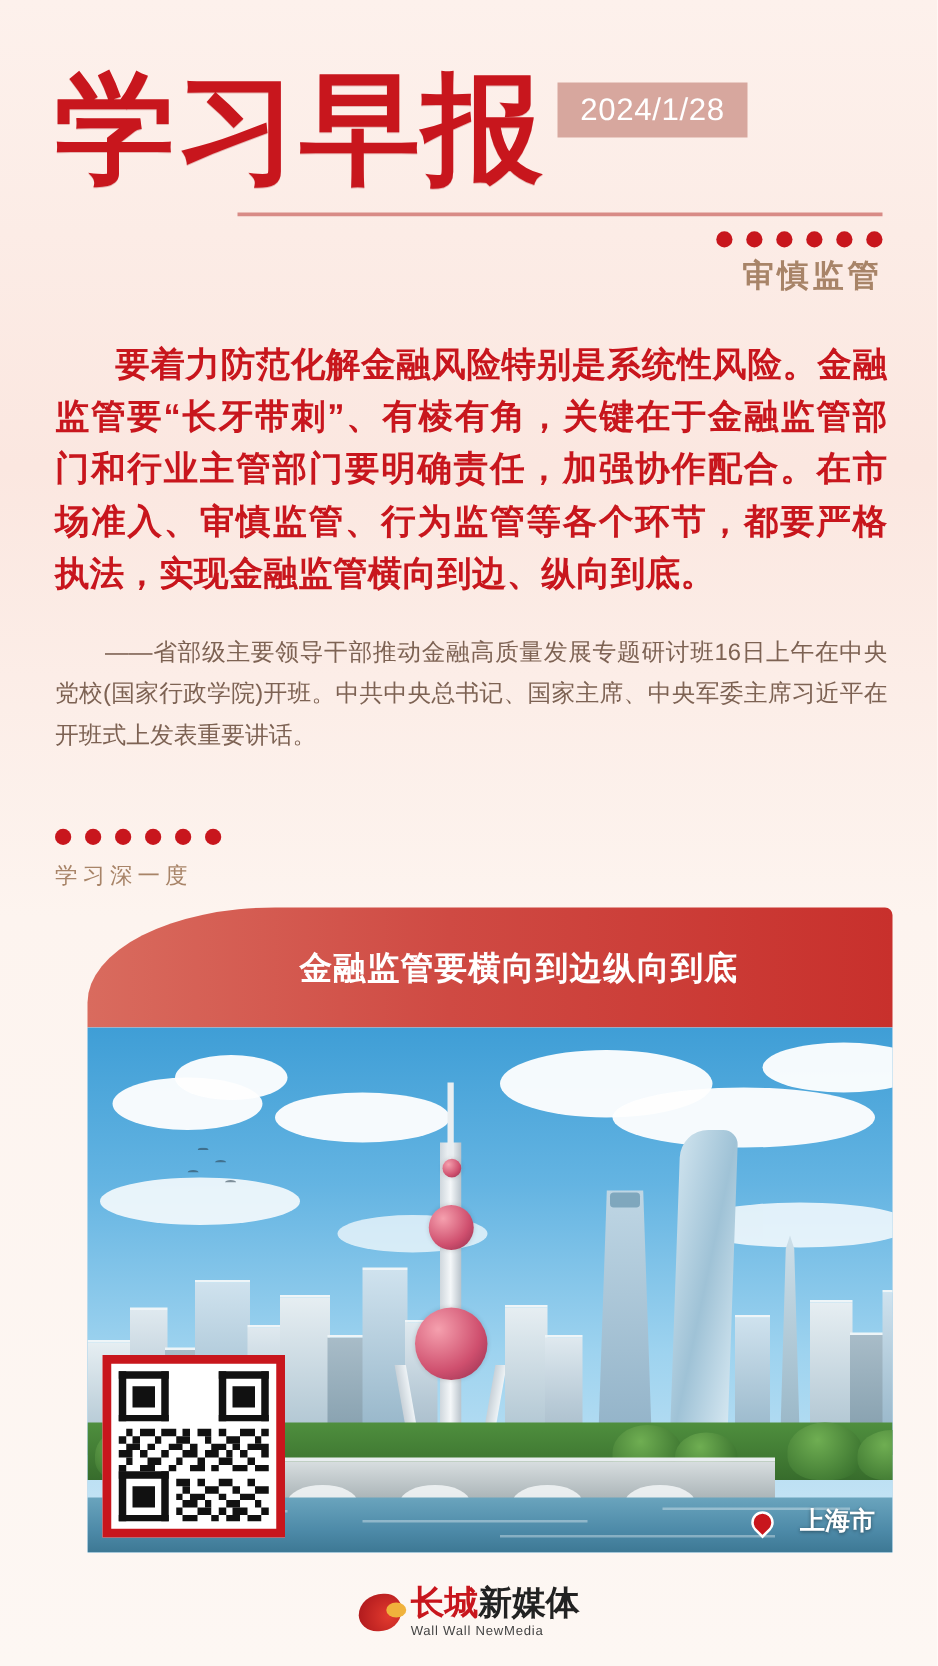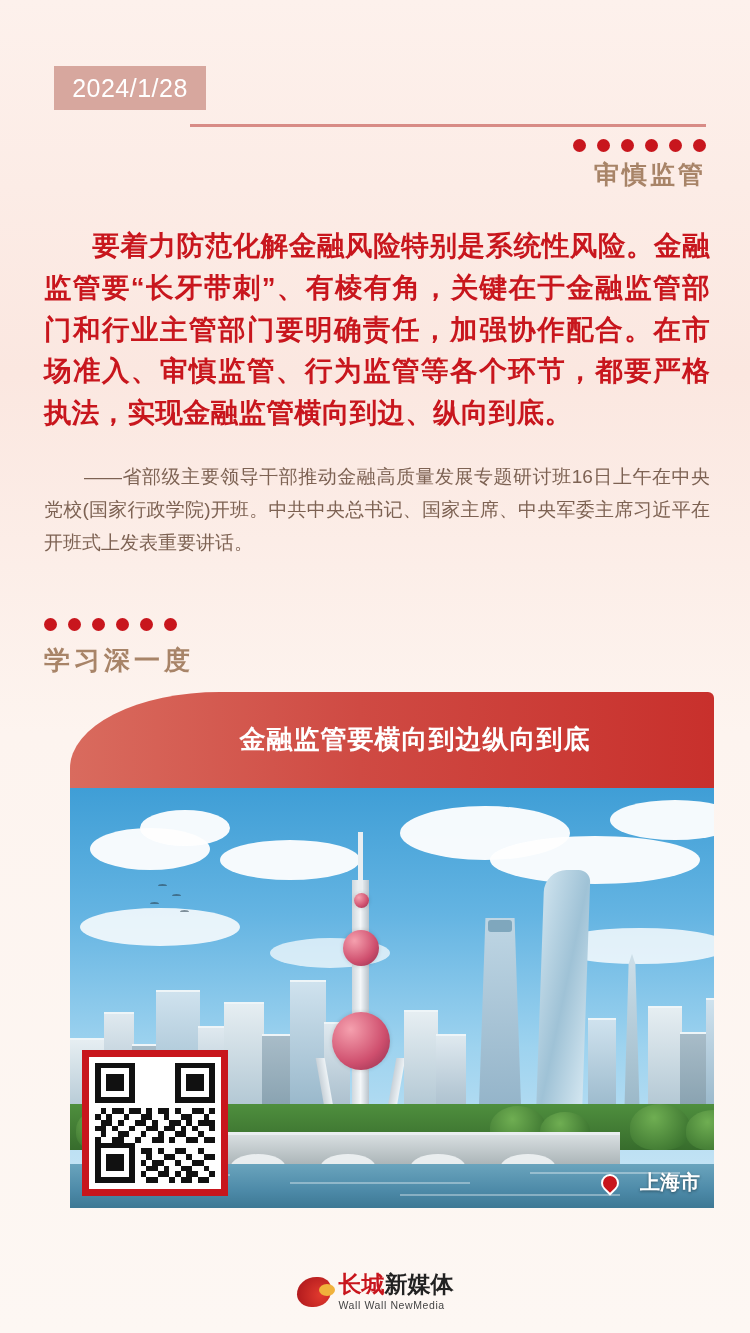--- a/index.html
+++ b/index.html
@@ -107,22 +107,22 @@
     gap: 11px;
     margin: 58px 0 0 44px;
   }
   .dots-left .dot {
     width: 13px; height: 13px; border-radius: 50%;
     background: #c8161d;
   }
   .section-label-left {
     margin: 12px 0 0 44px;
     color: #a88468;
-    font-size: 26px;
-    font-weight: bold;
+    font-size: 18px;
+    font-weight: normal;
     letter-spacing: 4px;
   }
 
   
   .card {
     position: relative;
     margin: 14px 36px 0 70px;
     height: 500px;
   }
   .card-top {
@@ -324,21 +324,21 @@
     background: radial-gradient(circle at 70% 60%, #e23a2e, #a6131a);
     border-radius: 60% 40% 55% 45%;
     position: relative;
   }
   .flame::after{
     content:""; position:absolute; right:-4px; top:7px;
     width:16px; height:12px; border-radius:50%;
     background:#f0b23c;
   }
   .logo1 .t1 {
-    font-size: 23px; font-weight: bold; color: #222;
+    font-size: 27px; font-weight: bold; color: #222;
     letter-spacing: 0px; line-height: 1;
   }
   .logo1 .t1 .red { color:#c8161d; }
   .logo1 .t2 {
     font-size: 10.5px; color: #444; letter-spacing: .6px; margin-top: 3px;
   }
   .logo2 { display: flex; align-items: center; gap: 9px; }
   .logo2 .xq {
     font-size: 30px; font-weight: bold; color: #c8161d;
     letter-spacing: -1px; line-height: 1;
@@ -346,20 +346,21 @@
   .logo2 .qg {
     font-size: 26px; font-weight: bold; color: #c8161d; line-height:1;
   }
   .logo2 .sub { font-size: 10px; color: #c8161d; letter-spacing: 1px; }
   .logo2 .plat { font-size: 20px; color: #333; font-weight: bold; }
 </style>
 </head>
 <body>
 
 <div class="header">
+  <div class="masthead">学习早报</div>
   <div class="datebox">
     <div class="d1">2024/1/28</div>
   </div>
 </div>
 
 <div class="rule-row"></div>
 
 <div class="dots">
   <span class="dot"></span>
   <span class="dot"></span>

